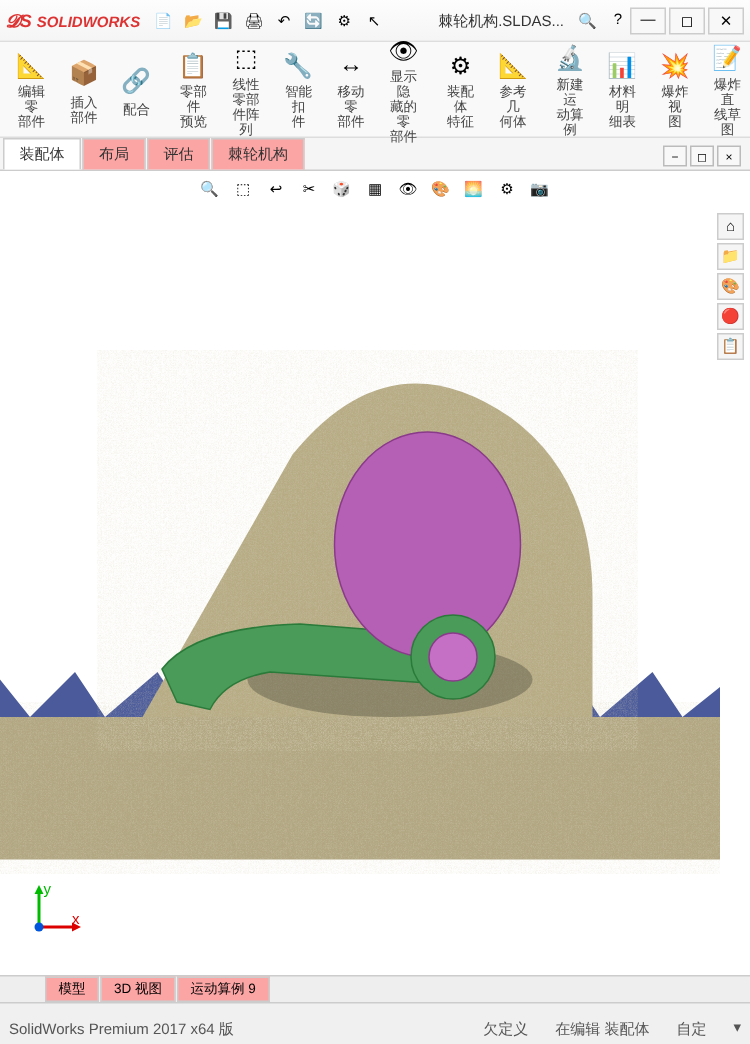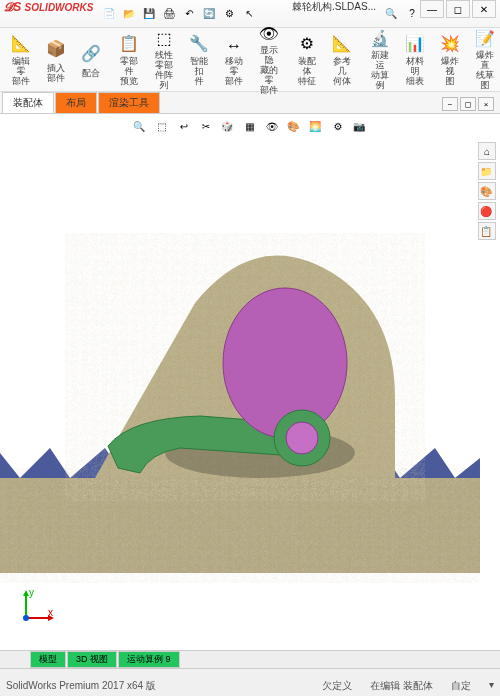--- a/index.html
+++ b/index.html
@@ -1,42 +1,42 @@
 <!DOCTYPE html>
 <html><head>
 <meta charset="utf-8">
 <style>
 *{margin:0;padding:0;box-sizing:border-box;font-family:"Microsoft YaHei",Arial,sans-serif;font-size:10px}
 body{width:500px;height:696px;background:#fff;overflow:hidden}
-.titlebar{height:28px;background:linear-gradient(#fdfdfd,#f5f5f5);border-bottom:1px solid #ddd;display:flex;padding:0 4px}
+.titlebar{height:28px;background:linear-gradient(#fdfdfd,#f5f5f5);border-bottom:1px solid #ddd;display:flex;align-items:center;padding:0 4px}
 .logo{color:#d33;font-weight:bold;font-style:italic;font-size:12px;margin-right:8px}
 .qat{display:flex;gap:4px;align-items:center}
 .qat-ico{width:16px;height:16px;display:flex;align-items:center;justify-content:center;cursor:pointer}
 .filename{margin-left:auto;margin-right:8px;color:#333;font-size:10px}
 .winbtns{display:flex;gap:2px}
 .winbtn{width:24px;height:18px;border:1px solid #ccc;background:#f8f8f8;display:flex;align-items:center;justify-content:center;cursor:pointer}
 .ribbon{height:64px;background:#f9f9f9;border-bottom:1px solid #ddd;display:flex;padding:2px 4px;gap:1px}
 .rbtn{display:flex;flex-direction:column;align-items:center;justify-content:center;padding:2px 4px;min-width:34px;cursor:pointer;border:1px solid transparent}
 .rbtn-ico{width:24px;height:24px;display:flex;align-items:center;justify-content:center;font-size:16px}
 .rbtn-lbl{font-size:9px;color:#444;text-align:center;line-height:10px;margin-top:2px}
 .sep{width:1px;background:#ddd;margin:4px 1px}
 .tabs{height:22px;background:#f5f5f5;border-bottom:1px solid #ccc;display:flex;align-items:flex-end;padding-left:2px}
-.tab{padding:3px 10px;font-size:10px;color:#333;border:1px solid #ccc;border-bottom:none;background:#f97316;margin-right:1px;cursor:pointer}
+.tab{padding:3px 10px;font-size:10px;color:#333;border:1px solid #ccc;border-bottom:none;background:#fca5a5;margin-right:1px;cursor:pointer}
 .tab.act{background:#fff}
 .mdi-ctrl{margin-left:auto;display:flex;gap:2px;padding-right:6px;padding-bottom:2px}
 .mdi-btn{width:16px;height:14px;border:1px solid #bbb;background:#f8f8f8;font-size:8px;display:flex;align-items:center;justify-content:center;cursor:pointer}
 .htb{height:24px;display:flex;align-items:center;justify-content:center;gap:6px;background:#fff}
 .htb-ico{width:16px;height:16px;cursor:pointer;display:flex;align-items:center;justify-content:center}
 .viewport{position:relative;height:512px;background:#fff}
 .sidebar{position:absolute;right:2px;top:4px;width:20px;display:flex;flex-direction:column;gap:2px}
 .side-ico{width:18px;height:18px;border:1px solid #ccc;background:#f5f5f5;cursor:pointer;display:flex;align-items:center;justify-content:center;font-size:10px}
 svg.model{position:absolute;left:0;top:0}
 .triad{position:absolute;left:18px;bottom:24px;width:40px;height:40px}
 .btm-tabs{height:18px;background:#eee;border-top:1px solid #ccc;display:flex;align-items:center;padding-left:30px;gap:1px}
-.btab{padding:1px 8px;font-size:9px;background:#22c55e;border:1px solid #ccc;cursor:pointer}
+.btab{padding:1px 8px;font-size:9px;background:#fca5a5;border:1px solid #ccc;cursor:pointer}
 .status{height:34px;background:#f0f0f0;border-top:1px solid #ccc;display:flex;align-items:center;padding:0 6px;font-size:9px;color:#555}
 .st-r{margin-left:auto;display:flex;gap:18px}
 .taskbar{height:30px;background:linear-gradient(#4a7ab5,#3a6aa5);display:flex;align-items:center;padding:0 2px;gap:1px}
 .start{width:36px;height:26px;background:radial-gradient(circle,#5fa3e0,#2a5a95);border-radius:13px;cursor:pointer;display:flex;align-items:center;justify-content:center}
 .tbtn{height:24px;padding:0 6px;background:rgba(255,255,255,0.15);border:1px solid rgba(255,255,255,0.25);display:flex;align-items:center;gap:3px;color:#fff;font-size:9px;cursor:pointer;min-width:60px}
 .tico{width:14px;height:14px;background:#d55;border-radius:2px}
 </style>
 </head>
 <body>
 
@@ -123,21 +123,22 @@
     <div class="rbtn">
       <div class="rbtn-ico">📝</div>
       <div class="rbtn-lbl">爆炸直<br>线草图</div>
     </div>
     <div class="sep"></div>
   </div>
 
 <div class="tabs" id="tabs">
   <div class="tab act">装配体</div>
     <div class="tab">布局</div>
-    <div class="tab">渲染工具</div>
+    <div class="tab">评估</div>
+    <div class="tab">棘轮机构</div>
     <div class="mdi-ctrl">
     <div class="mdi-btn">−</div>
     <div class="mdi-btn">◻</div>
     <div class="mdi-btn">×</div>
   </div>
 </div>
 
 <div class="htb">
   <span class="htb-ico">🔍</span>
   <span class="htb-ico">⬚</span>

